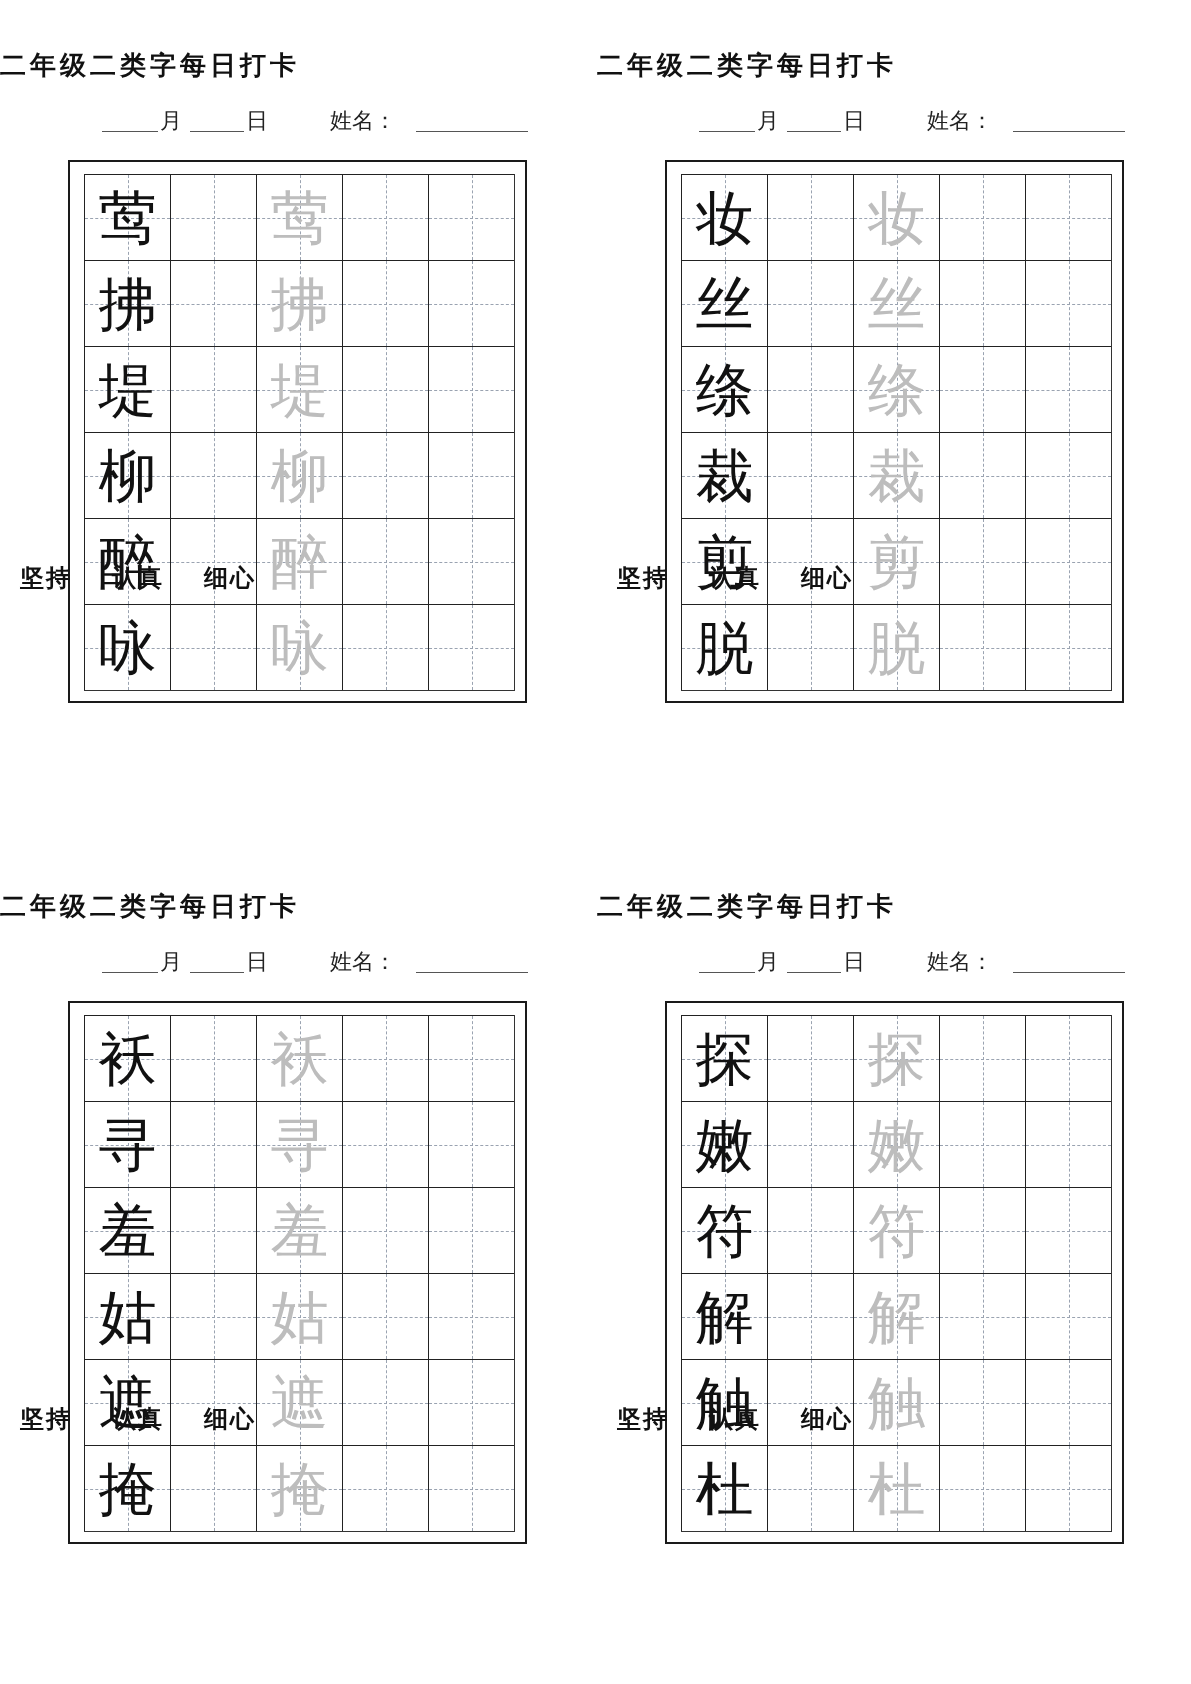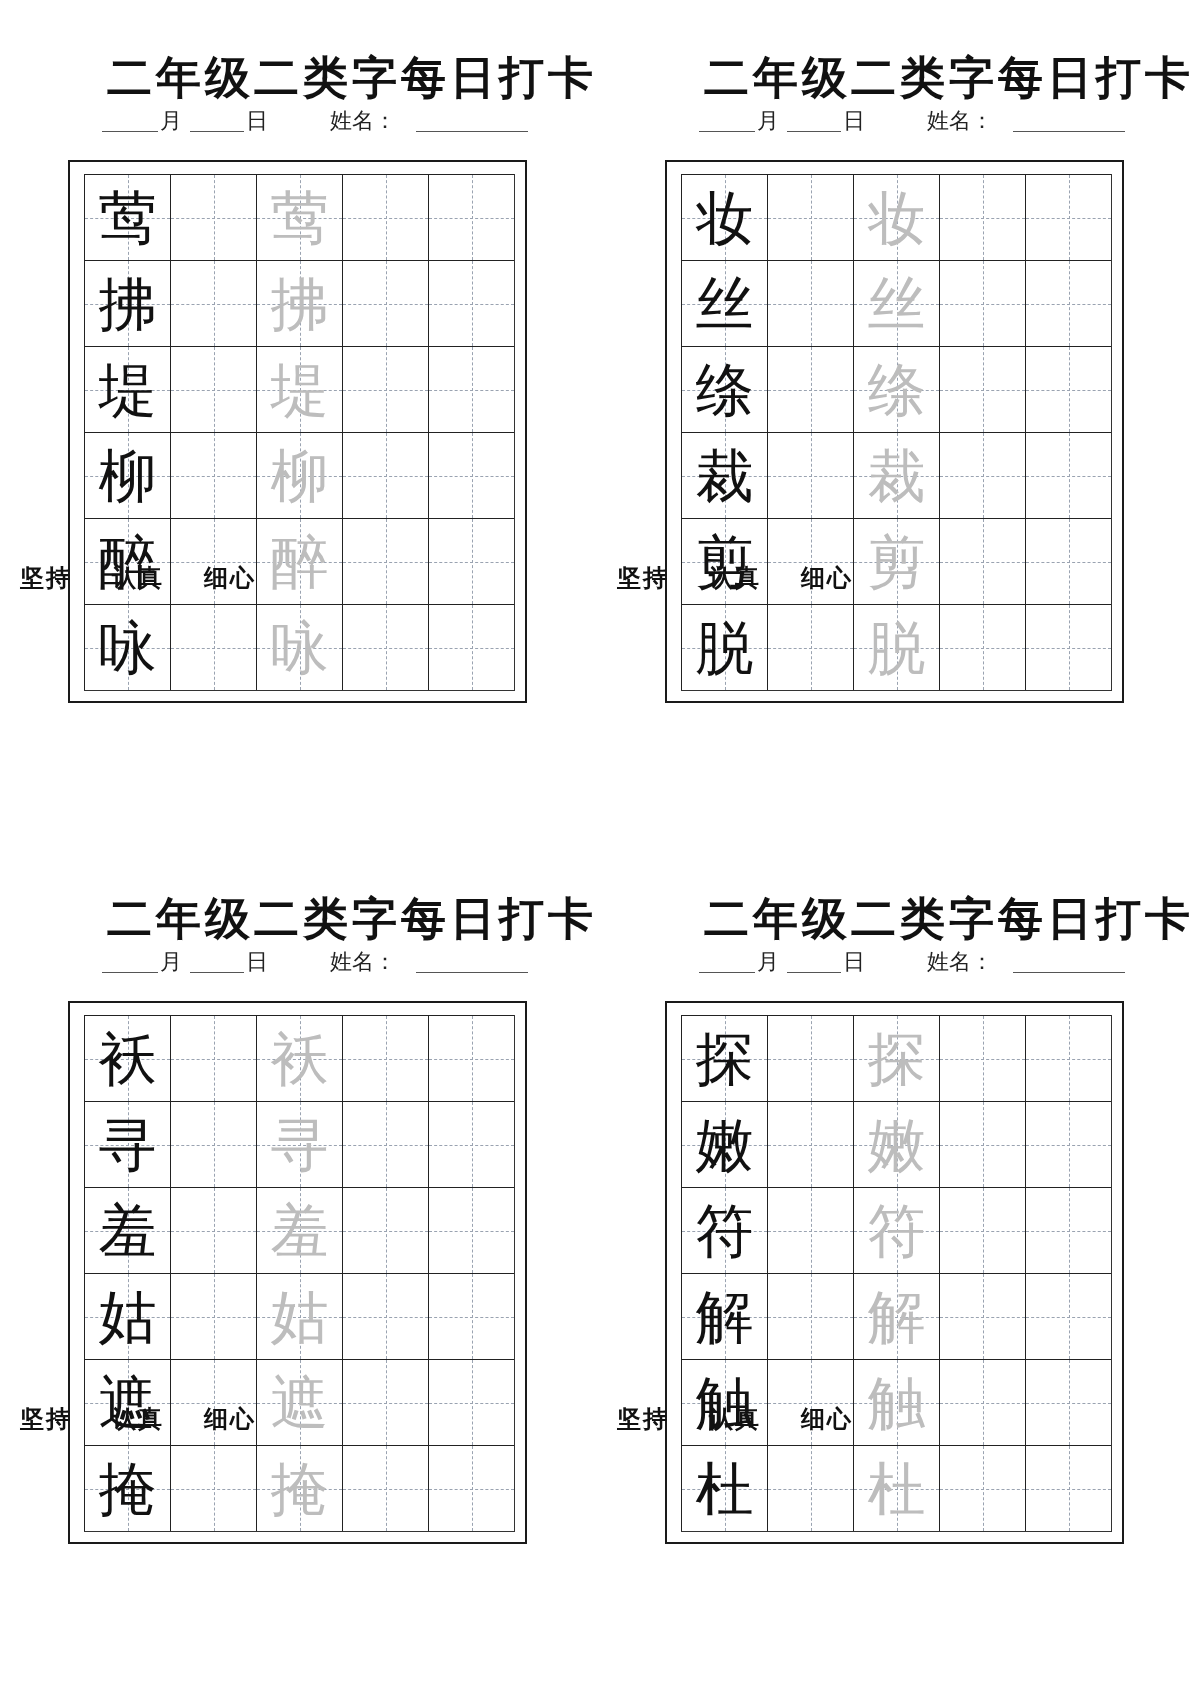--- a/index.html
+++ b/index.html
@@ -4,21 +4,21 @@
 <style>
   html, body { margin: 0; padding: 0; background: #ffffff; }
   body {
     width: 1191px; height: 1684px; position: relative; overflow: hidden;
     font-family: "DejaVu Serif", "Liberation Serif", serif;
     color: #111;
   }
   .sheet { position: absolute; width: 597px; height: 841px; }
   .title {
     position: absolute; left: 0; width: 597px; top: 48px;
-    text-align: right; font-size: 45px; font-weight: bold;
+    text-align: left; font-size: 26px; font-weight: bold;
     letter-spacing: 4px; color: #111;
   }
   .meta {
     position: absolute; top: 106px; left: 102px; height: 30px; width: 430px;
     font-size: 22px; color: #222;
   }
   .meta .u { position: absolute; bottom: 4px; height: 0; border-bottom: 1px solid #555; }
   .meta .t { position: absolute; top: 0; line-height: 30px; }
   .frame {
     position: absolute; left: 68px; top: 160px; width: 455px; height: 539px;

